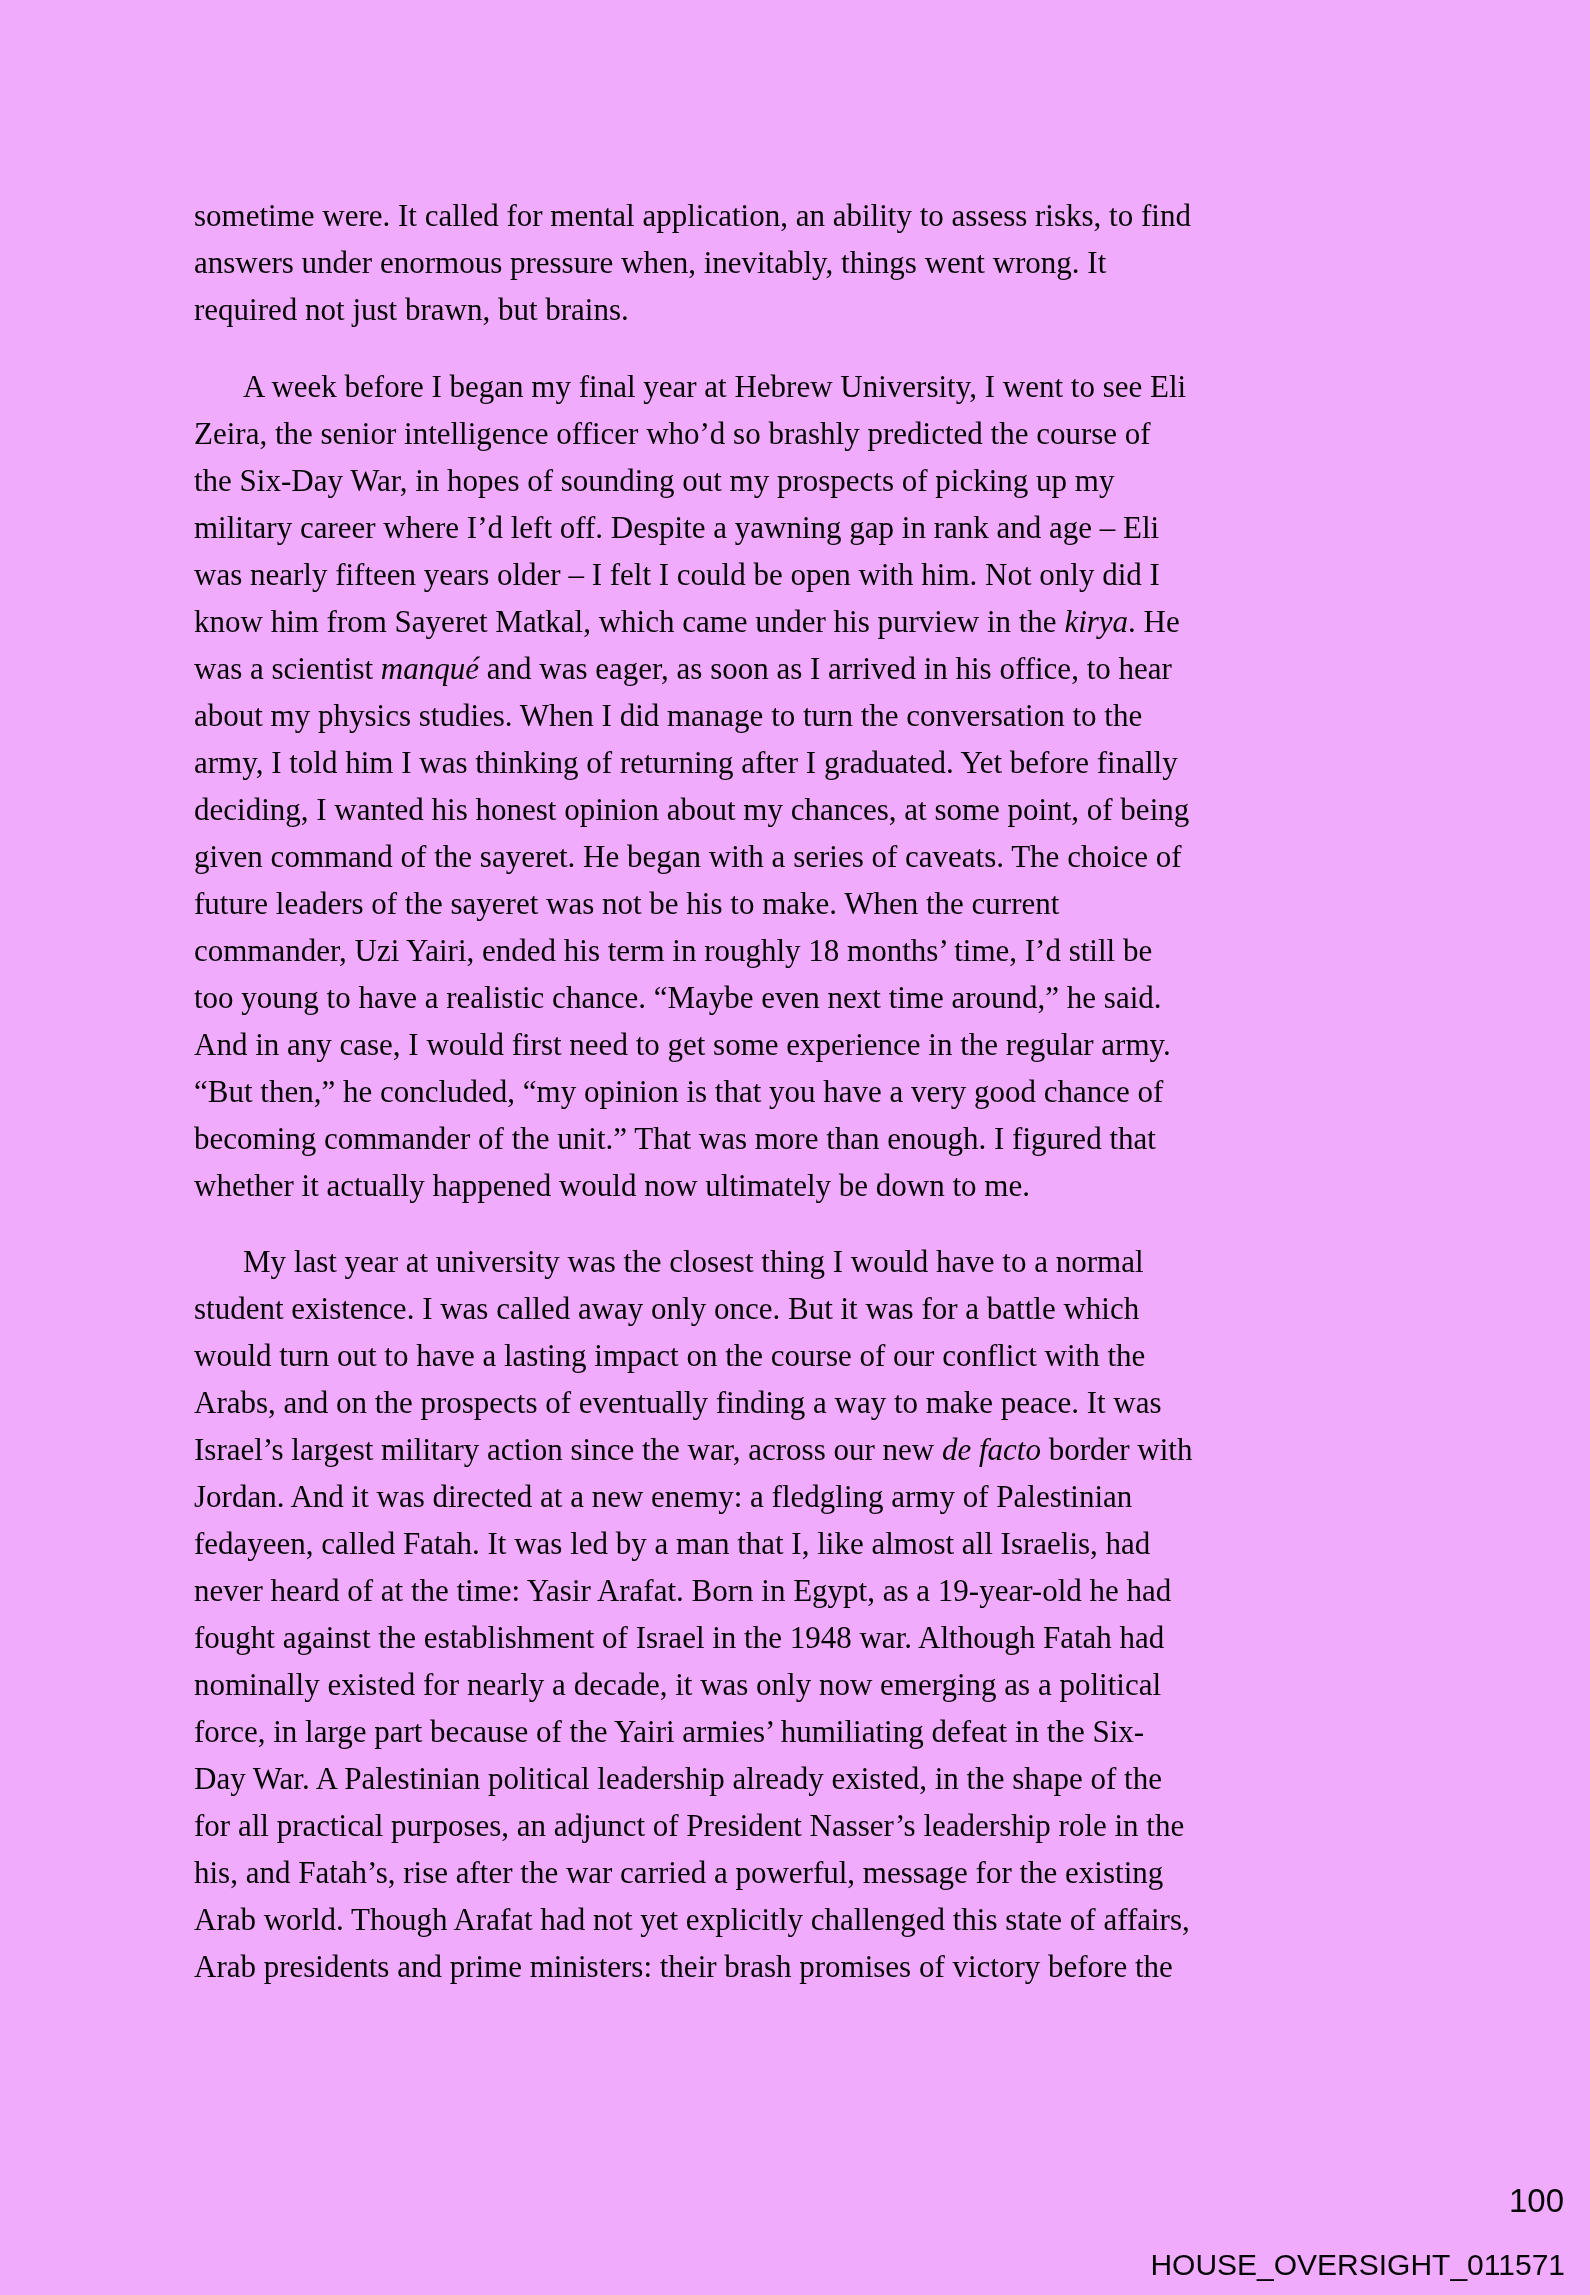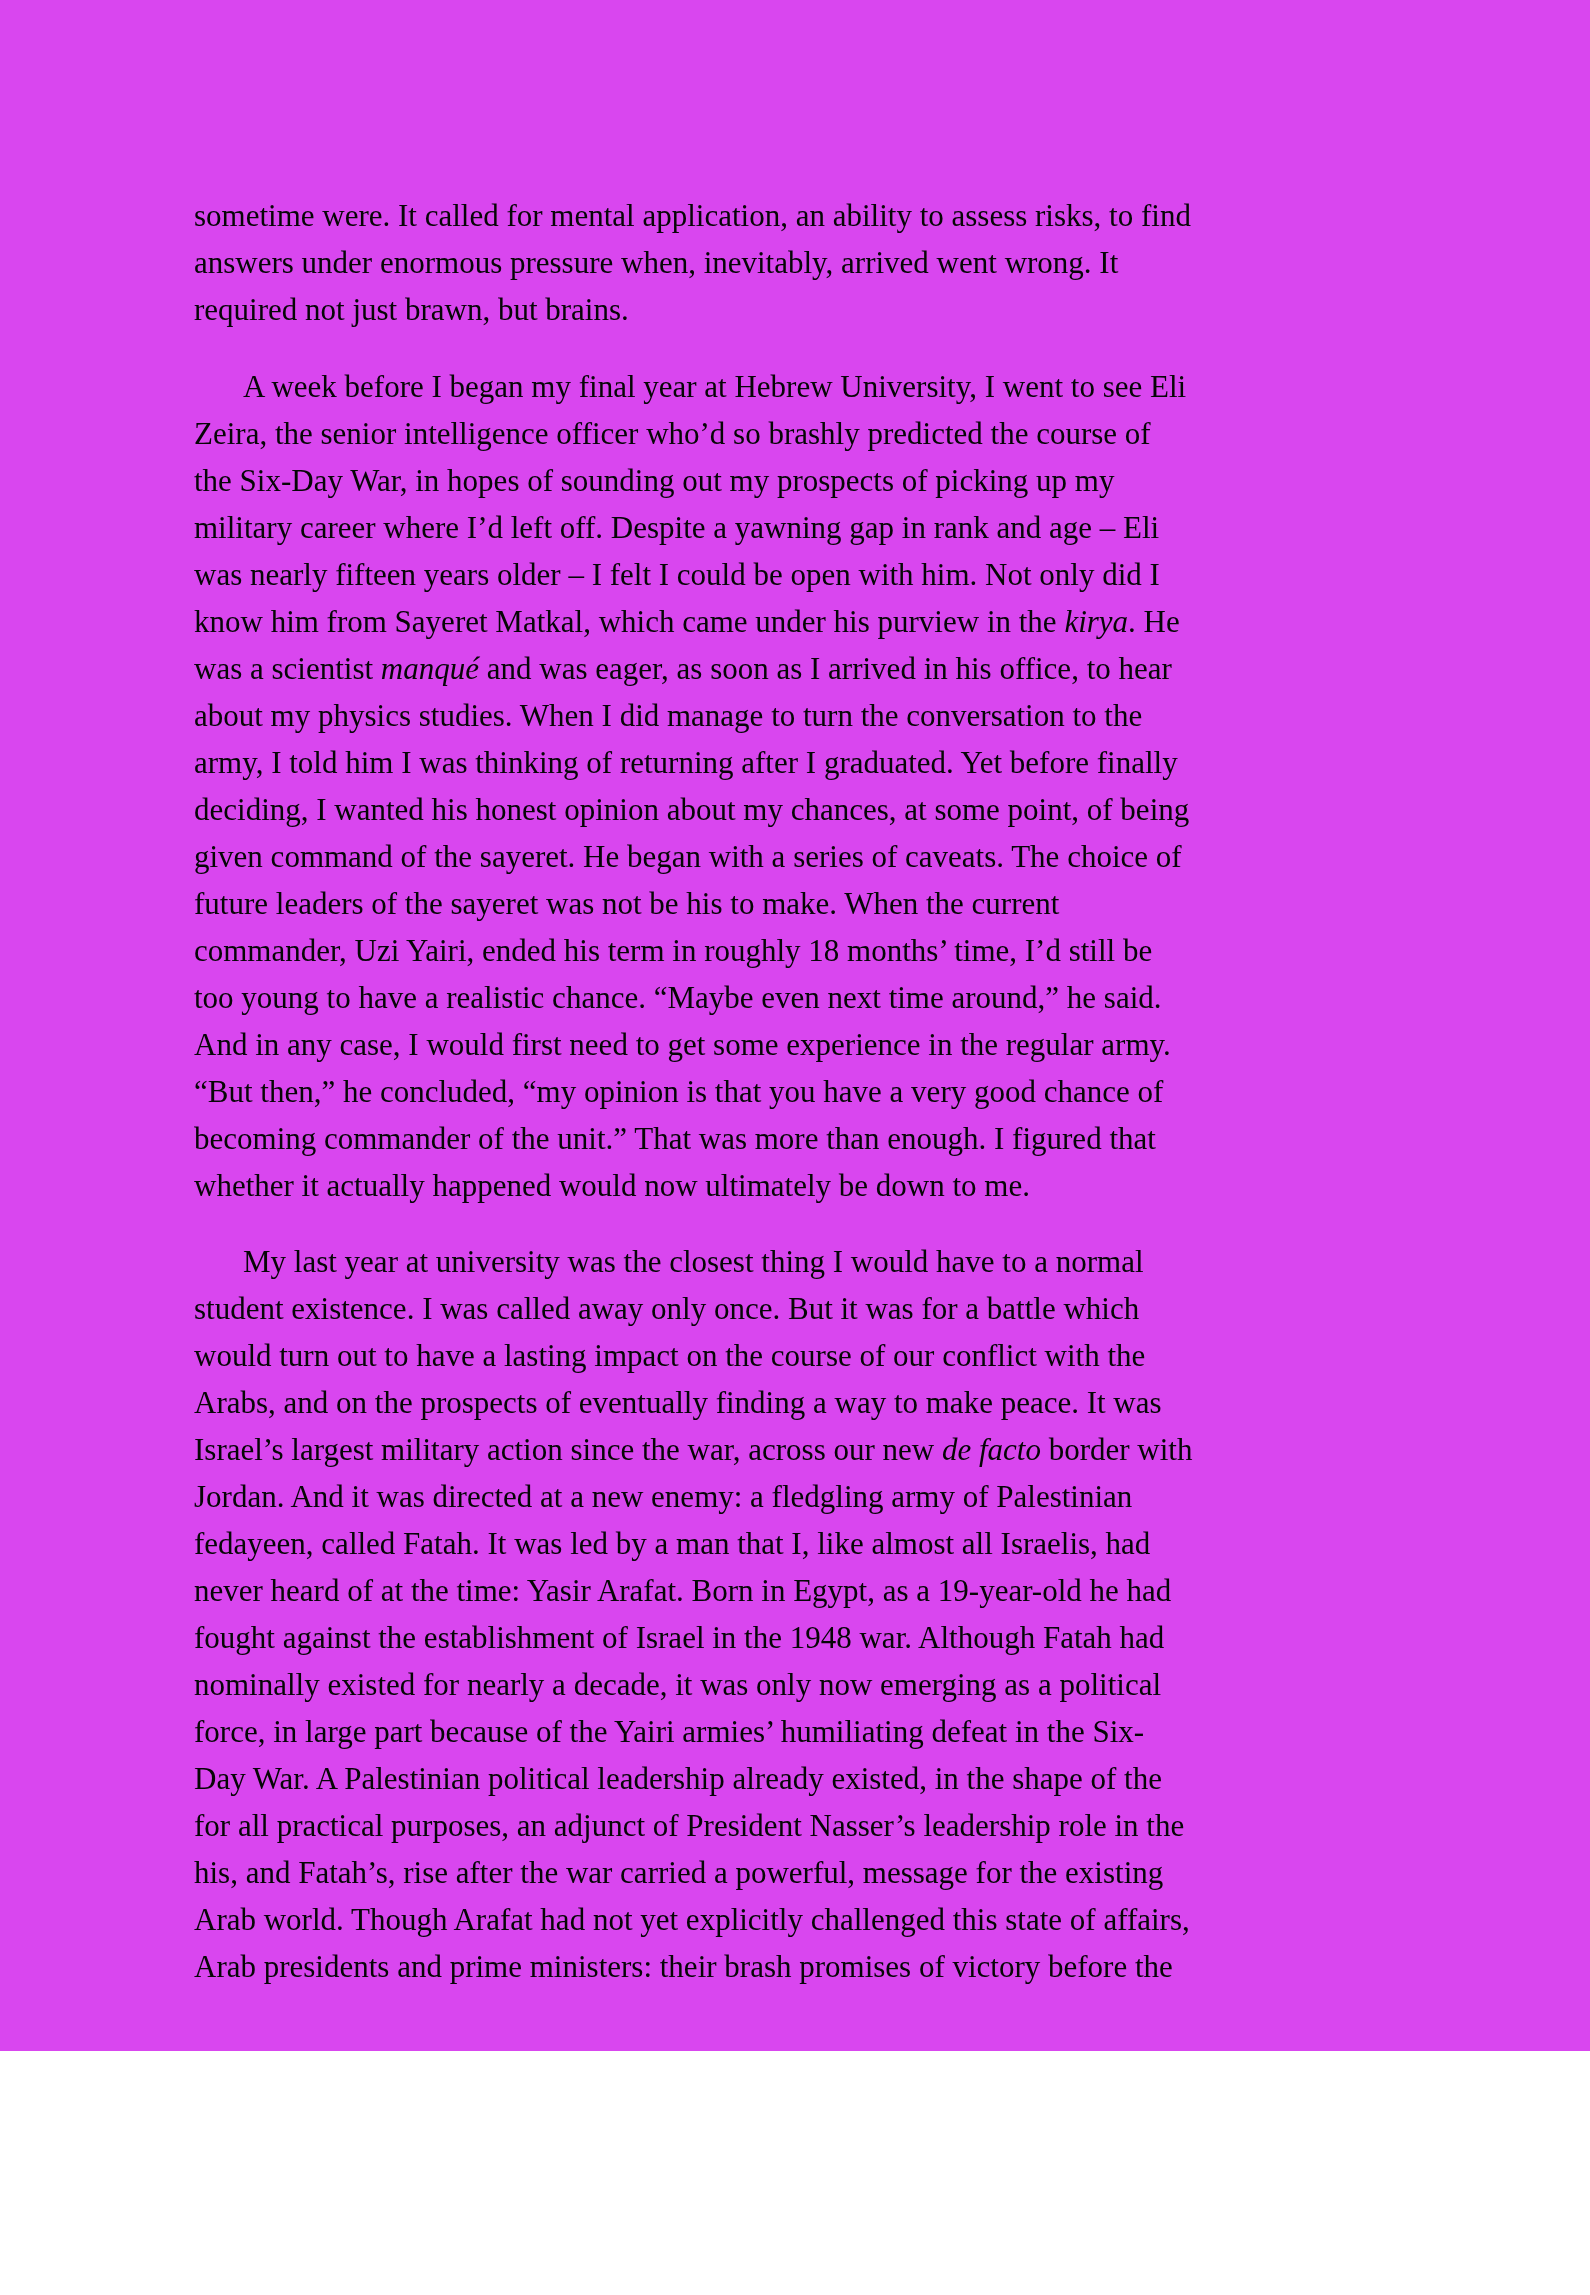--- a/index.html
+++ b/index.html
@@ -3,22 +3,22 @@
 <meta charset="utf-8">
 <style>
   html, body {
     margin: 0;
     padding: 0;
     background: #ffffff;
   }
   .page {
     position: relative;
     width: 1591px;
-    height: 2051px;
-    background: #d946ef;
+    height: 2295px;
+    background: #f0abfc;
     overflow: hidden;
   }
   .text-block {
     position: absolute;
     left: 194px;
     top: 192px;
     width: 1251px;
     font-family: "Liberation Serif", "DejaVu Serif", serif;
     font-size: 31px;
     color: #060606;
@@ -55,21 +55,21 @@
     color: #060606;
   }
 </style>
 </head>
 <body>
 
 <div class="page">
   <div class="text-block">
       <div class="paragraph">
         <div class="line"><span>sometime were. It called for mental application, an ability to assess risks, to find</span></div>
-        <div class="line"><span>answers under enormous pressure when, inevitably, arrived went wrong. It</span></div>
+        <div class="line"><span>answers under enormous pressure when, inevitably, things went wrong. It</span></div>
         <div class="line"><span>required not just brawn, but brains.</span></div>
       </div>
       <div class="paragraph">
         <div class="line indent"><span>A week before I began my final year at Hebrew University, I went to see Eli</span></div>
         <div class="line"><span>Zeira, the senior intelligence officer who’d so brashly predicted the course of</span></div>
         <div class="line"><span>the Six-Day War, in hopes of sounding out my prospects of picking up my</span></div>
         <div class="line"><span>military career where I’d left off. Despite a yawning gap in rank and age – Eli</span></div>
         <div class="line"><span>was nearly fifteen years older – I felt I could be open with him. Not only did I</span></div>
         <div class="line"><span>know him from Sayeret Matkal, which came under his purview in the </span><em>kirya</em><span>. He</span></div>
         <div class="line"><span>was a scientist </span><em>manqué</em><span> and was eager, as soon as I arrived in his office, to hear</span></div>

